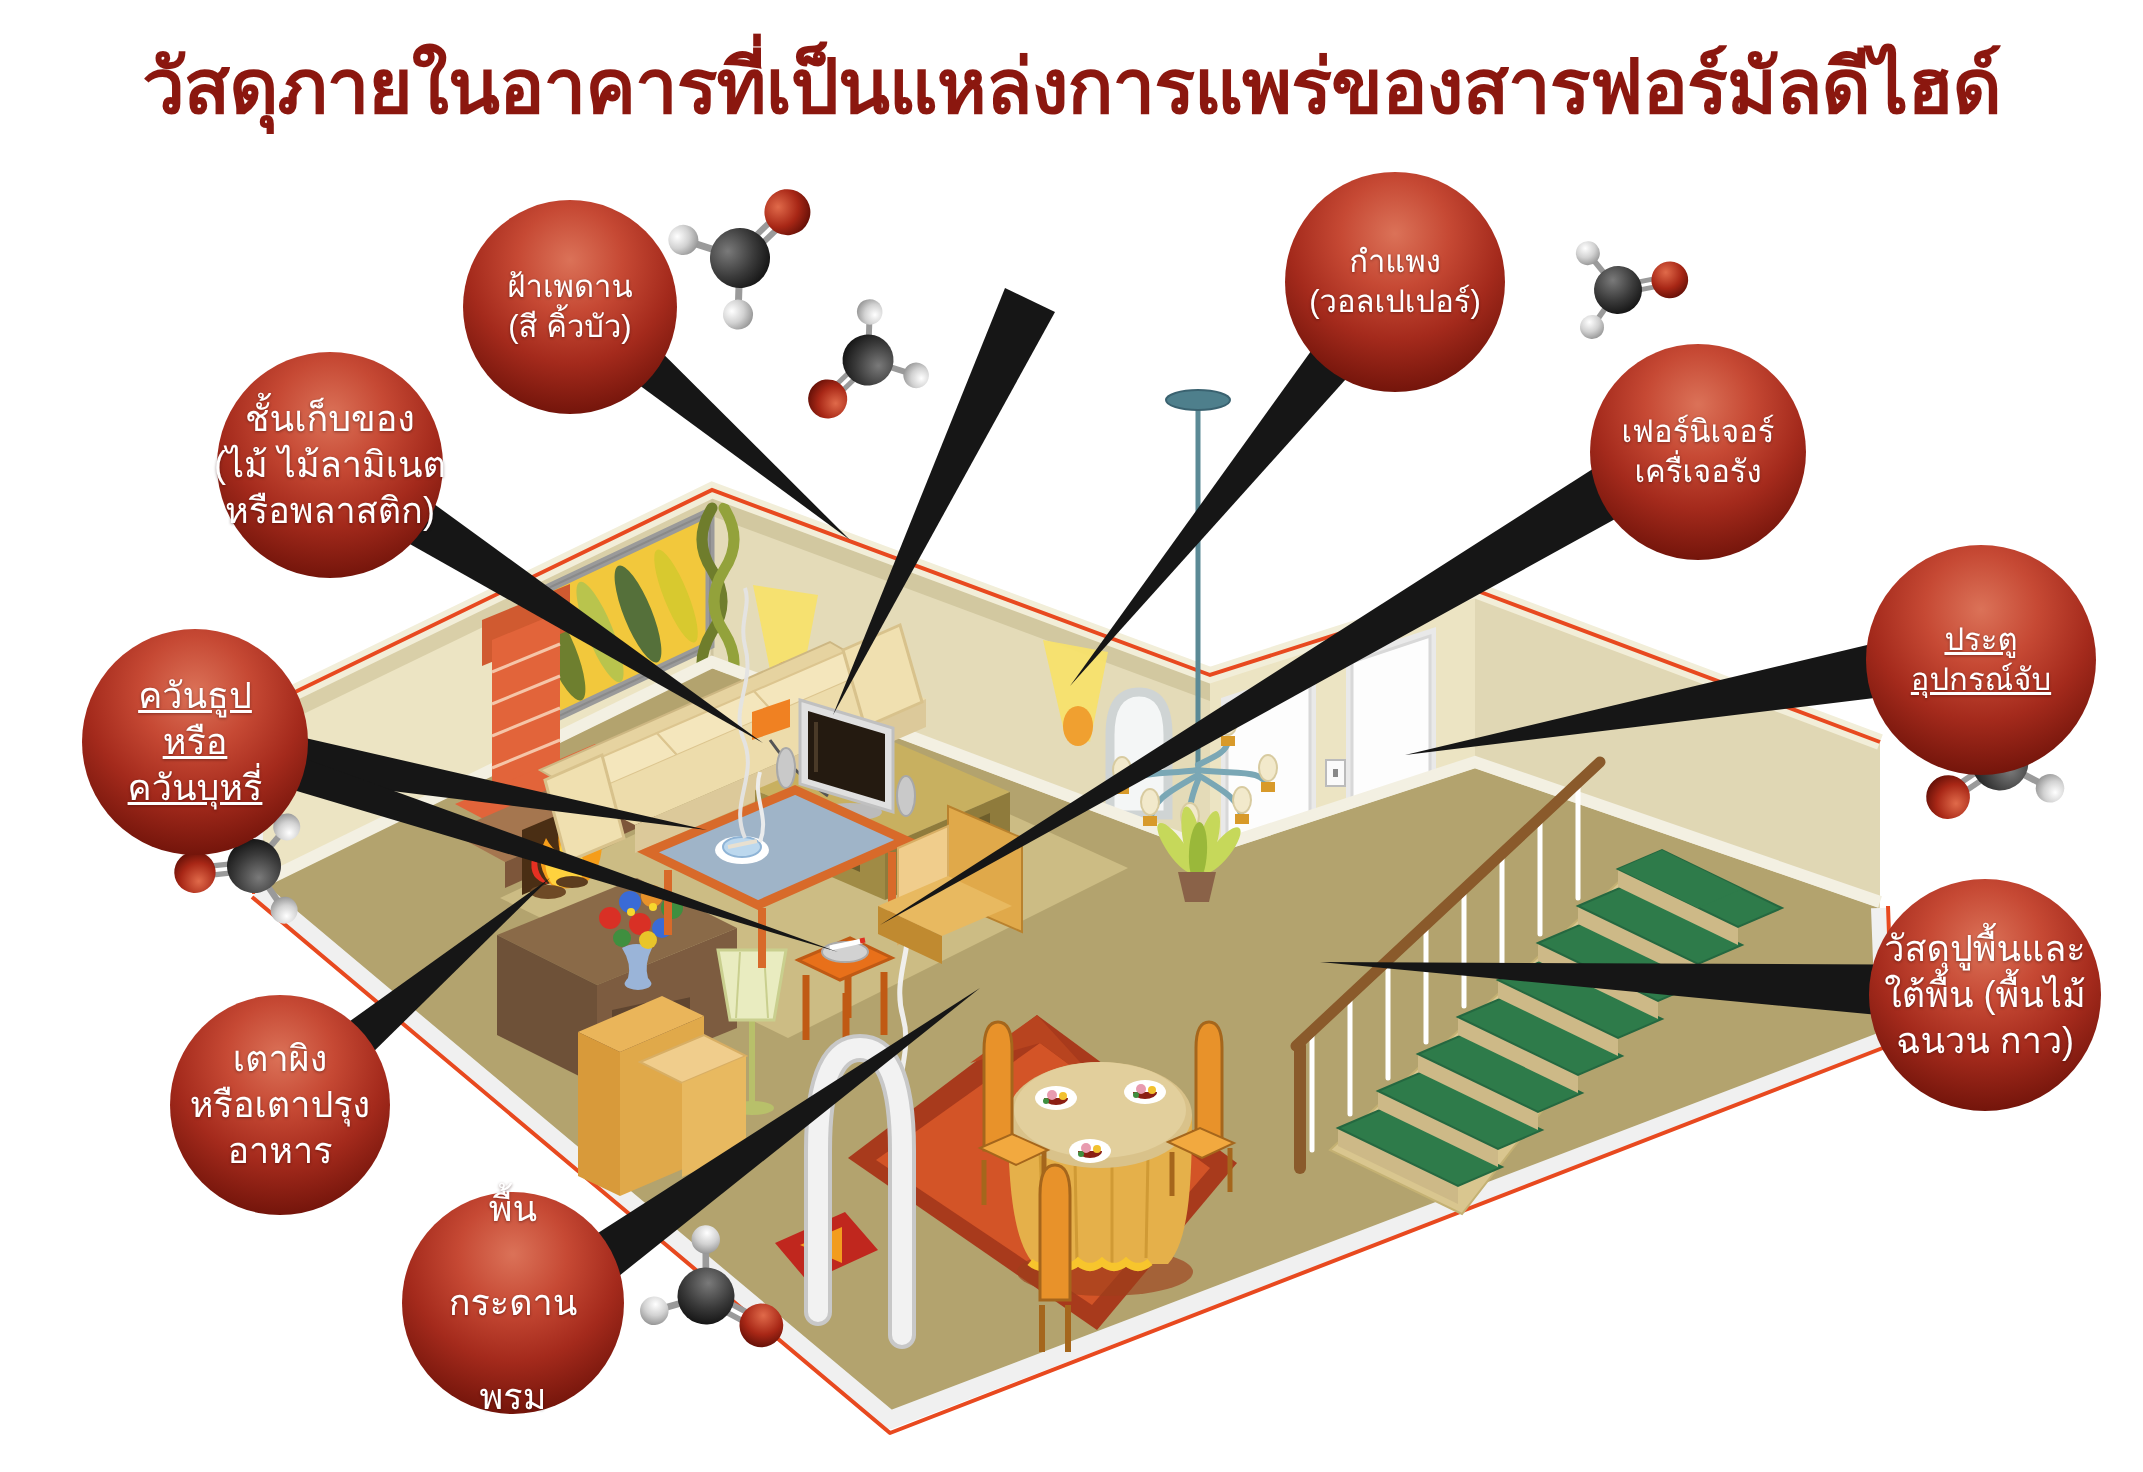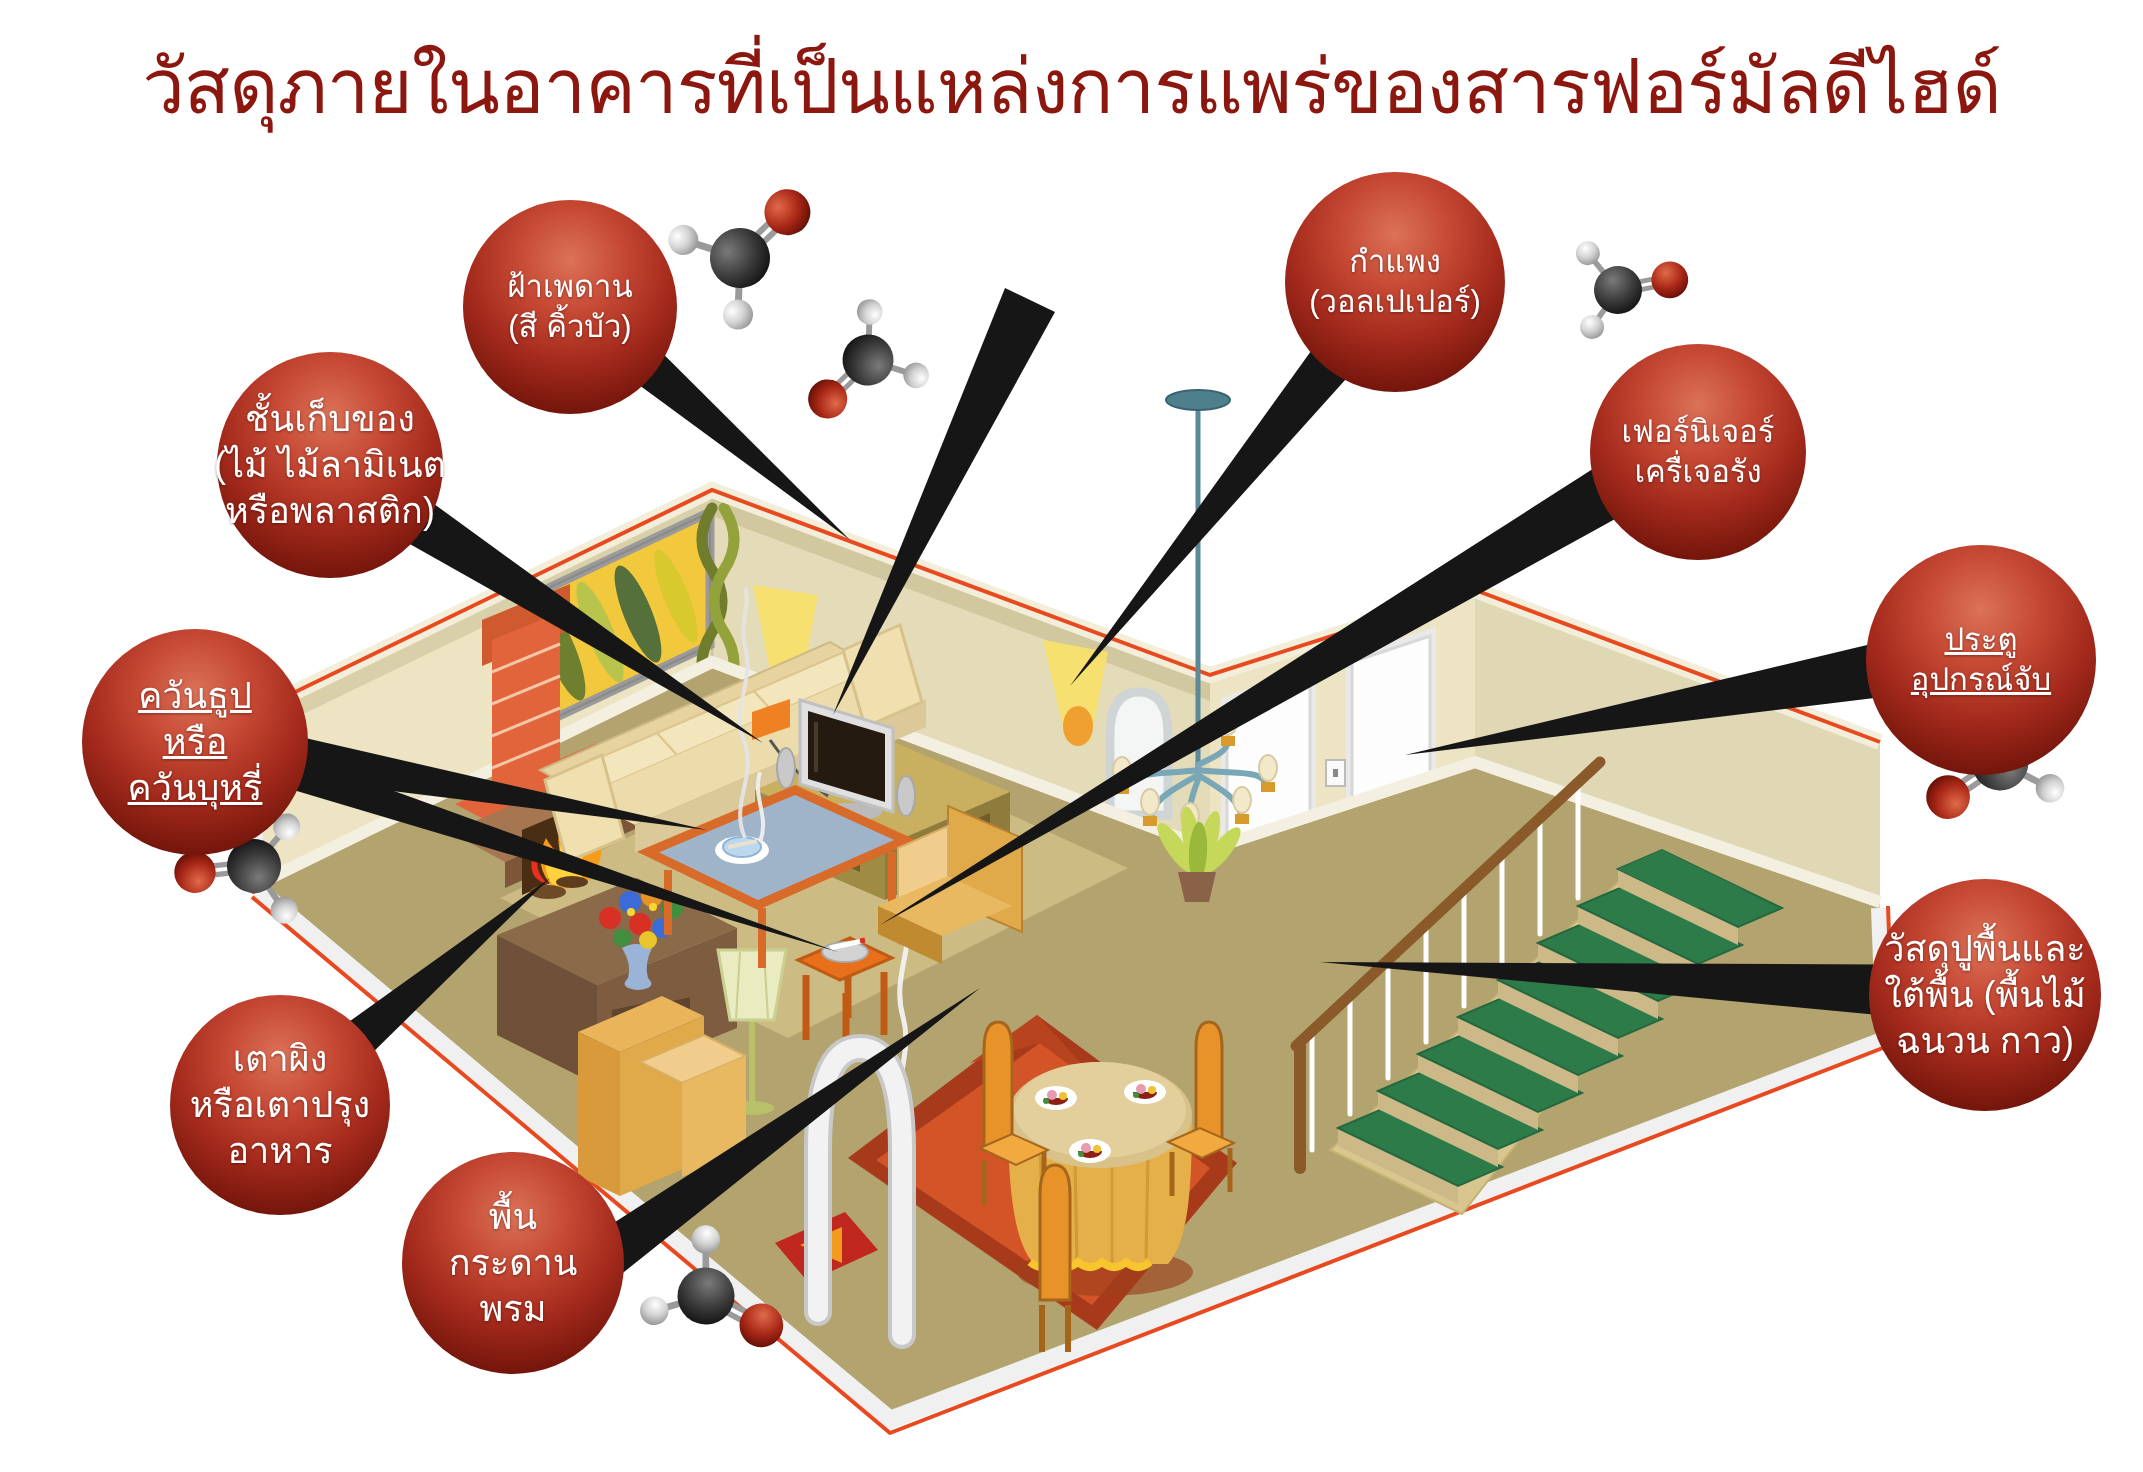--- a/index.html
+++ b/index.html
@@ -3,21 +3,21 @@
 <meta charset="utf-8">
 <style>
   html,body{margin:0;padding:0;background:#ffffff;}
   #stage{
     position:relative;width:2143px;height:1472px;overflow:hidden;background:#ffffff;
     font-family:"Liberation Sans","DejaVu Sans",sans-serif;
   }
   #scene{position:absolute;left:0;top:0;}
   .title{
     position:absolute;left:0;right:0;top:26px;text-align:center;
-    font-size:76px;font-weight:normal;color:#8b170f;letter-spacing:-1px;
+    font-size:76px;font-weight:bold;color:#8b170f;letter-spacing:-1px;
   }
   .bubble{
     position:absolute;border-radius:50%;
     background:radial-gradient(circle at 50% 28%, #db7258 0%, #c64934 28%, #a42a1c 55%, #74150b 82%, #5c0f07 100%);
     display:flex;flex-direction:column;align-items:center;justify-content:center;
     color:#ffffff;text-align:center;line-height:1.28;
     text-shadow:0 1px 3px rgba(40,0,0,.45);
   }
   .bubble .ln{display:block;white-space:nowrap;}
   .fs2{font-size:31px;}
@@ -463,21 +463,21 @@
     <span class="ln">หรือ</span>
     <span class="ln">ควันบุหรี่</span>
   </div>
 
   <div class="bubble fs3" style="left:170px;top:995px;width:220px;height:220px;">
     <span class="ln">เตาผิง</span>
     <span class="ln">หรือเตาปรุง</span>
     <span class="ln">อาหาร</span>
   </div>
 
-  <div class="bubble fs3" style="left:402px;top:1152px;width:222px;height:222px;">
+  <div class="bubble fs3" style="left:402px;top:1192px;width:222px;height:222px;gap:48px;">
     <span class="ln">พื้น</span>
     <span class="ln">กระดาน</span>
     <span class="ln">พรม</span>
   </div>
 
   <div class="bubble fs3" style="left:1869px;top:879px;width:232px;height:232px;">
     <span class="ln">วัสดุปูพื้นและ</span>
     <span class="ln">ใต้พื้น (พื้นไม้</span>
     <span class="ln">ฉนวน กาว)</span>
   </div>

